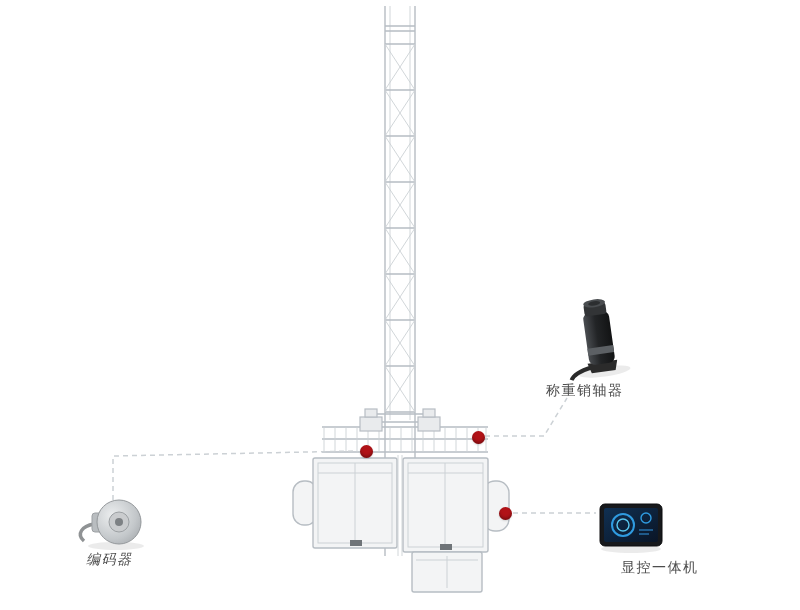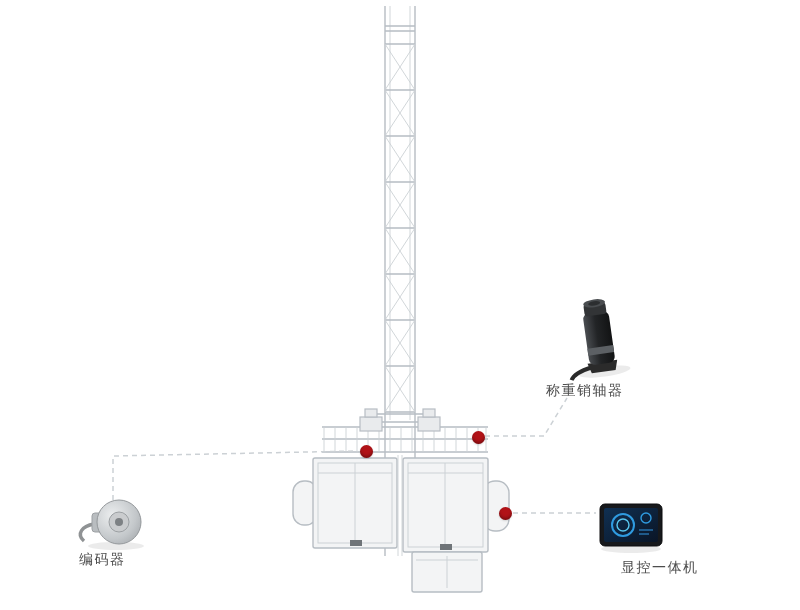--- a/index.html
+++ b/index.html
@@ -33,21 +33,21 @@
   }
   .marker-encoder{left:360px;top:445px;}
   .marker-weighing{left:472px;top:431px;}
   .marker-display{left:499px;top:507px;}
 
   .label{
     position:absolute;color:var(--labelText);font-size:14px;
     letter-spacing:1.5px;white-space:nowrap;
   }
   .label-weighing{left:546px;top:382px;}
-  .label-encoder{left:79px;top:551px;}
+  .label-encoder{left:86px;top:551px;font-style:italic;}
   .label-display{left:589px;top:559px;margin-left:32px;}
 </style>
 </head>
 <body>
 
 <div class="stage">
 
   <svg width="800" height="610" viewBox="0 0 800 610">
     <defs>
       <linearGradient id="gradSensor" x1="0" y1="0" x2="1" y2="0">

